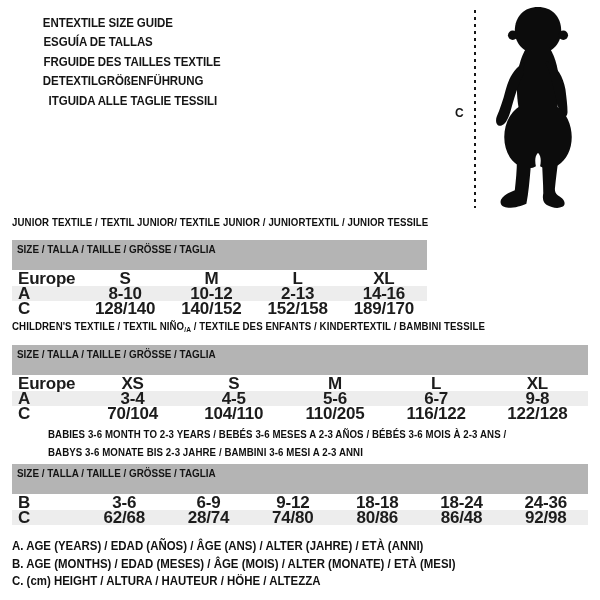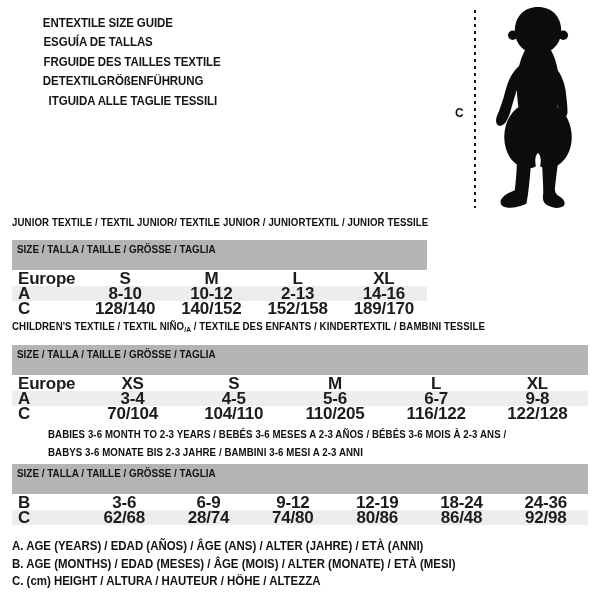--- a/index.html
+++ b/index.html
@@ -169,21 +169,21 @@
     <div class="band">
       <span>SIZE / TALLA / TAILLE / GRÖSSE / TAGLIA</span>
     </div>
     <table>
         <tbody>
           <tr>
             <td class="rowlabel">B</td>
             <td>3-6</td>
             <td>6-9</td>
             <td>9-12</td>
-            <td>12-19</td>
+            <td>18-18</td>
             <td>18-24</td>
             <td>24-36</td>
           </tr>
           <tr class="shaded">
             <td class="rowlabel">C</td>
             <td>62/68</td>
             <td>28/74</td>
             <td>74/80</td>
             <td>80/86</td>
             <td>86/48</td>

